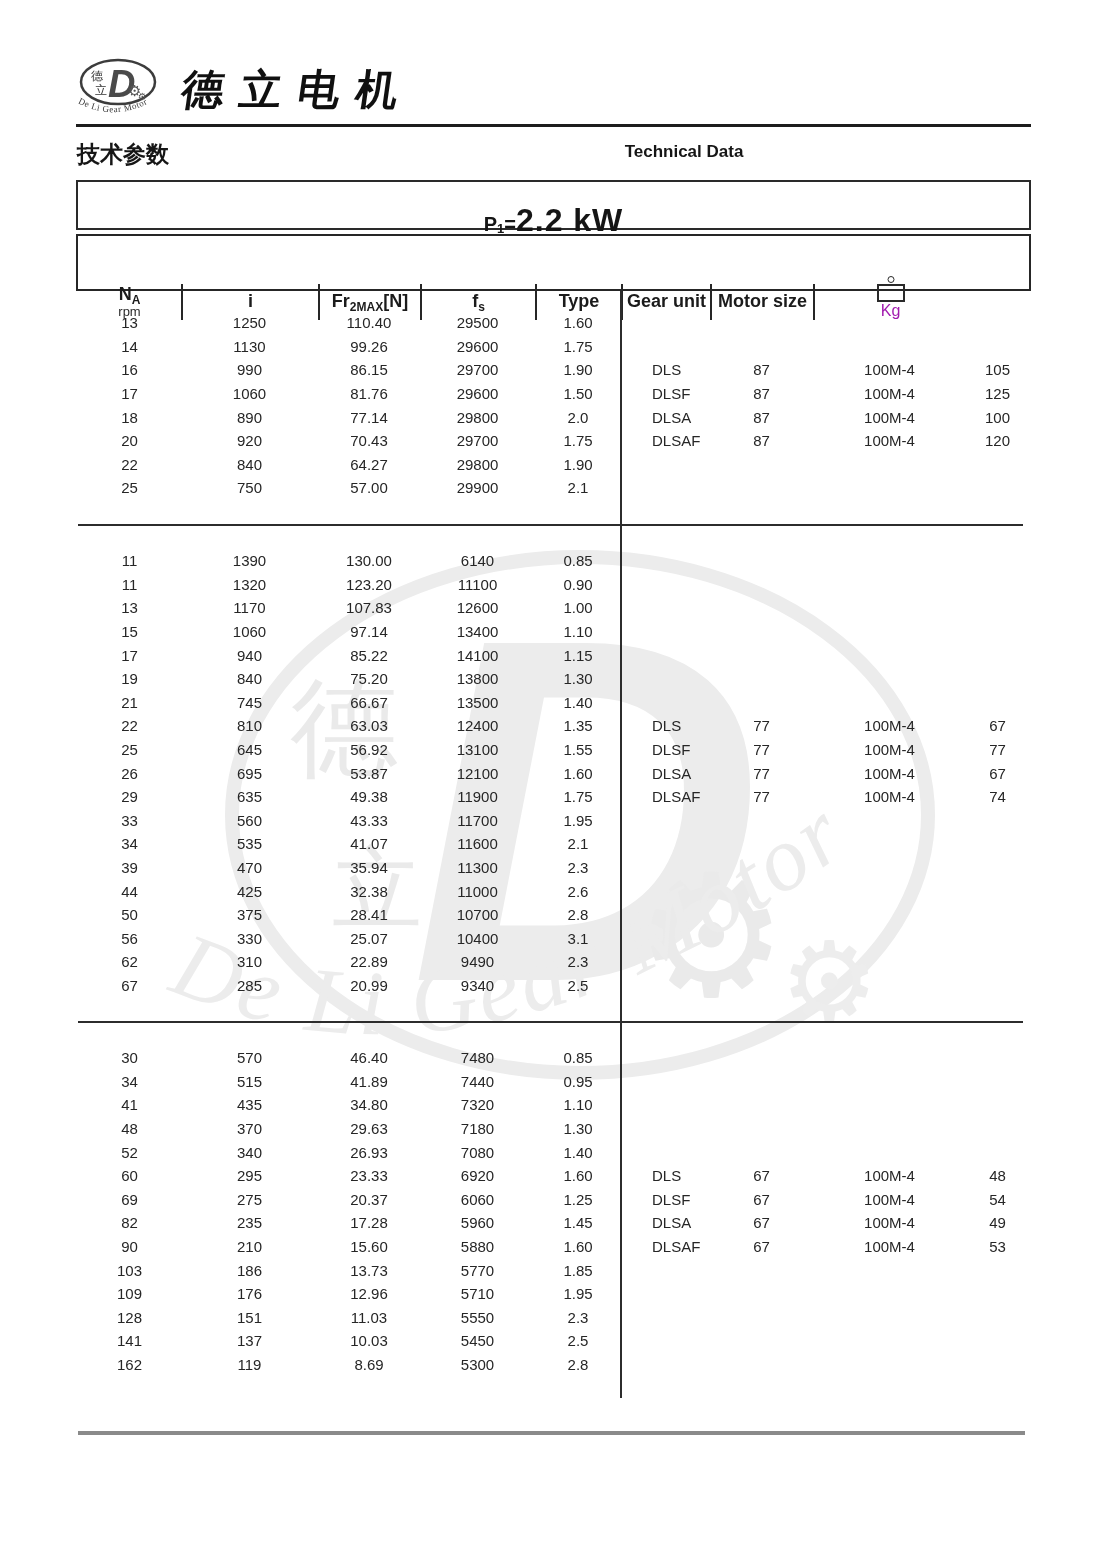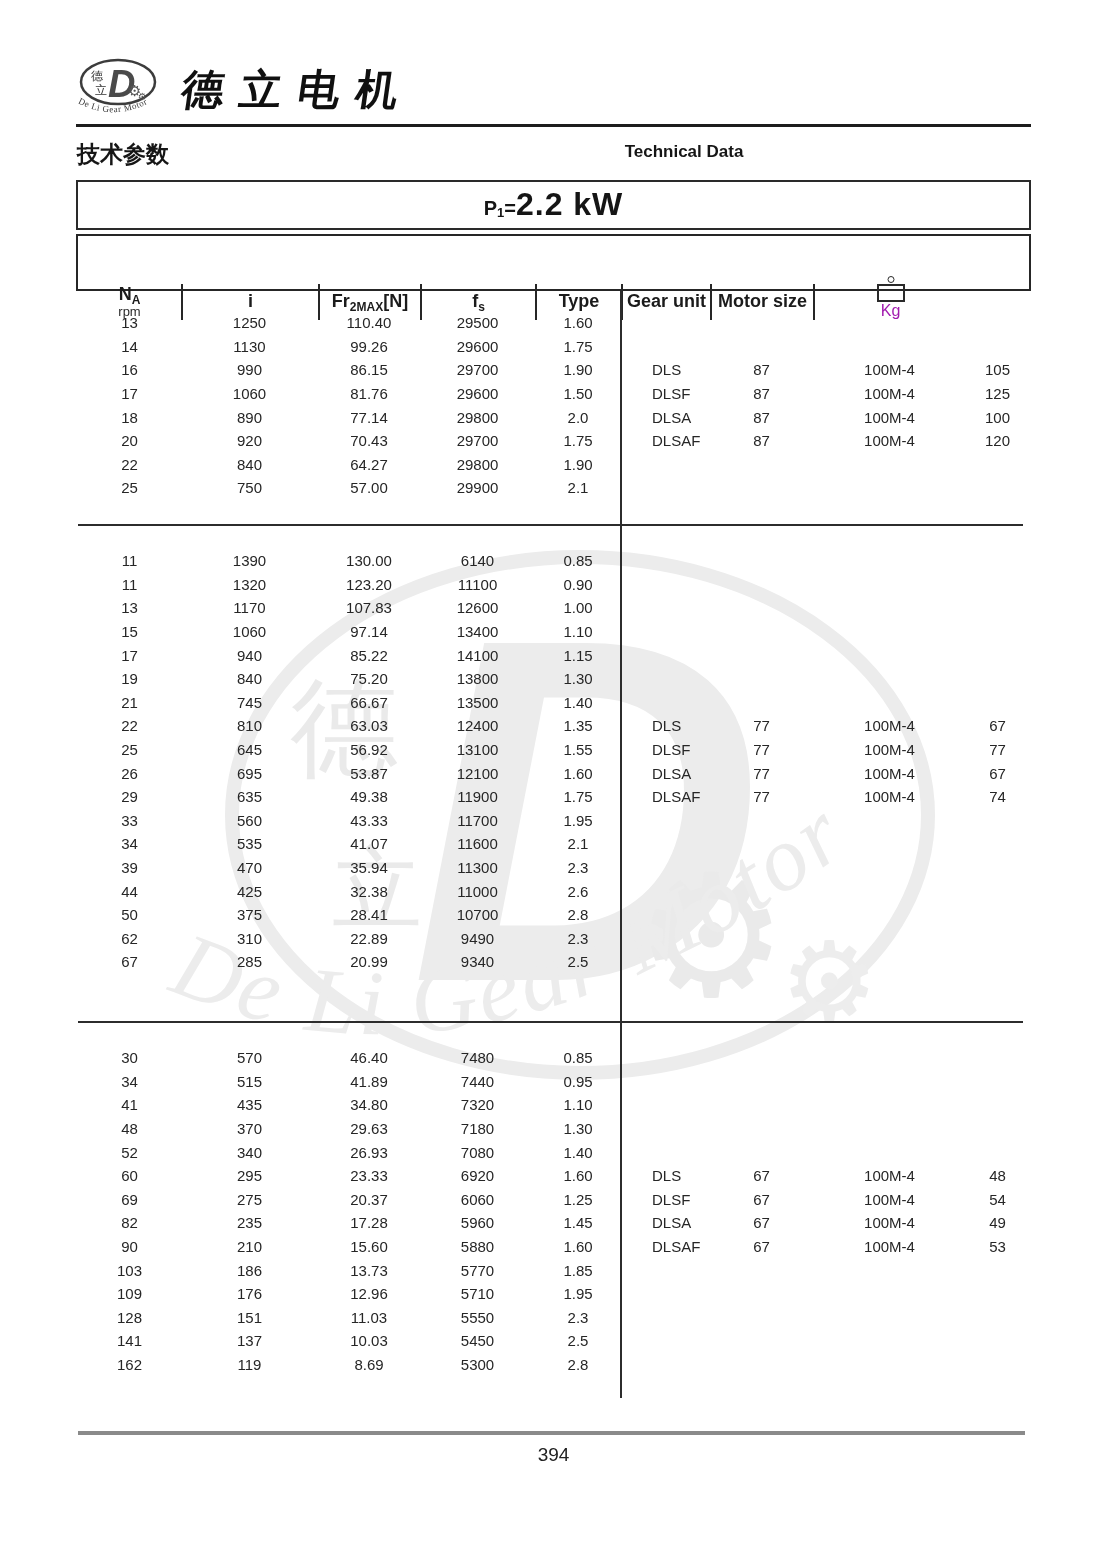--- a/index.html
+++ b/index.html
@@ -15,21 +15,21 @@
             font-size:42px;font-weight:bold;letter-spacing:16px;transform:skewX(-8deg);color:#101010;}
 
   .top-rule{position:absolute;left:76px;top:124px;width:955px;height:3px;background:#1c1c1c;}
 
   .section-cn{position:absolute;left:77px;top:139px;font-size:23px;font-weight:bold;color:#161616;}
   .section-en{position:absolute;left:564px;top:142px;width:240px;text-align:center;
               font-size:17px;font-weight:bold;color:#161616;}
 
   .power-box{position:absolute;left:76px;top:180px;width:955px;height:50px;box-sizing:border-box;
              border:2px solid #2a2a2a;display:flex;align-items:baseline;justify-content:center;
-             padding-top:4px;}
+             padding-top:20px;}
   .p-small{font-size:20px;font-weight:bold;color:#151515;}
   .p-small sub{font-size:13px;vertical-align:-2px;}
   .p-big{font-size:32px;font-weight:bold;letter-spacing:1px;color:#151515;}
 
   .thead{position:absolute;left:76px;top:234px;width:955px;height:57px;box-sizing:border-box;
          border:2px solid #262626;display:grid;
          grid-template-columns:103px 137px 102px 115px 86px 89px 103px 153px 63px;}
   .hcell{border-left:2px solid #262626;display:flex;flex-direction:column;align-items:center;
          justify-content:center;line-height:1.05;box-sizing:border-box;margin-top:48px;}
   .hcell:first-child{border-left:none;}
@@ -390,20 +390,31 @@
         <div class="c">375</div>
         <div class="c">28.41</div>
         <div class="c">10700</div>
         <div class="c">2.8</div>
         <div class="c m0"></div>
         <div class="c m1"></div>
         <div class="c m2"></div>
         <div class="c m3"></div>
       </div>
       <div class="drow">
+        <div class="c">56</div>
+        <div class="c">330</div>
+        <div class="c">25.07</div>
+        <div class="c">10400</div>
+        <div class="c">3.1</div>
+        <div class="c m0"></div>
+        <div class="c m1"></div>
+        <div class="c m2"></div>
+        <div class="c m3"></div>
+      </div>
+      <div class="drow">
         <div class="c">62</div>
         <div class="c">310</div>
         <div class="c">22.89</div>
         <div class="c">9490</div>
         <div class="c">2.3</div>
         <div class="c m0"></div>
         <div class="c m1"></div>
         <div class="c m2"></div>
         <div class="c m3"></div>
       </div>
@@ -573,15 +584,14 @@
         <div class="c m0"></div>
         <div class="c m1"></div>
         <div class="c m2"></div>
         <div class="c m3"></div>
       </div>
     </div>
 
   <div class="vdivider"></div>
 
   <div class="bottom-rule"></div>
-  <div class="page-number">394</div>
 
 </div>
 
 </body></html>

